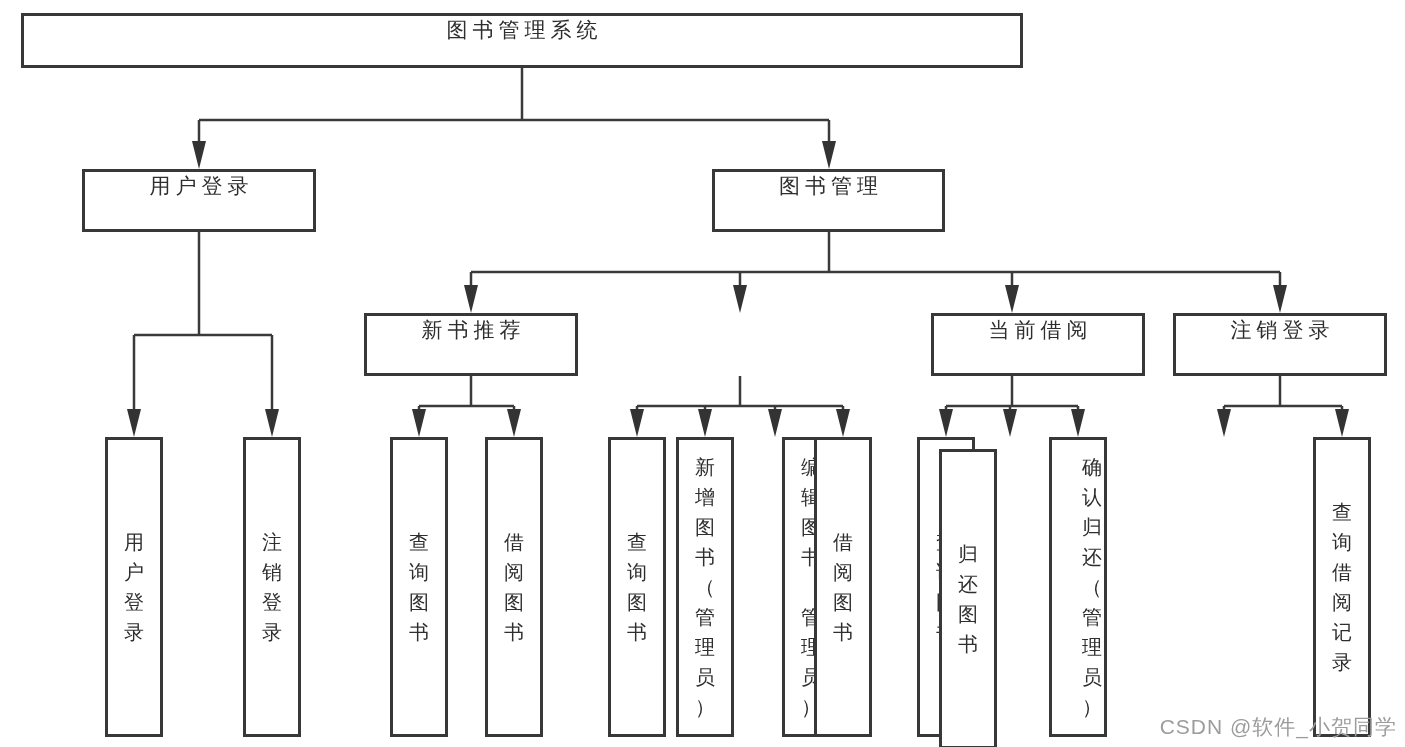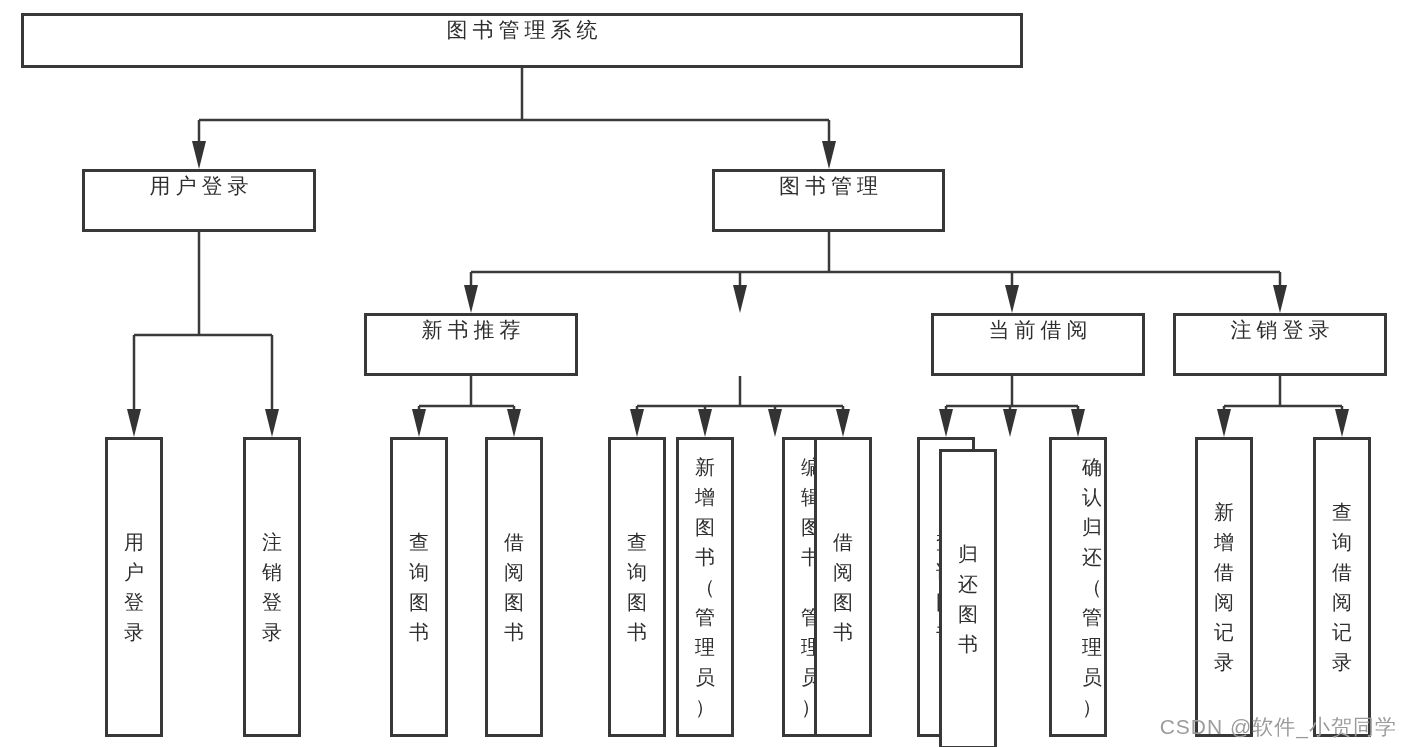--- a/index.html
+++ b/index.html
@@ -182,22 +182,19 @@
   <div class="tallbox" style="left:917px;">
     <span class="vlabel">查询图书</span>
   </div>
   <div class="tallbox" style="left:939px;margin-top:12px;">
     <span class="vlabel">归还图书</span>
   </div>
   <div class="tallbox" style="left:1049px;padding-left:28px;">
     <span class="vlabel">确认归还（管理员）</span>
   </div>
 
-  <div class="tallbox" style="left:1195px;">
-    <span class="vlabel">新增借阅记录</span>
-  </div>
   <div class="tallbox" style="left:1313px;">
     <span class="vlabel">查询借阅记录</span>
   </div>
 
   <div id="watermark">CSDN @软件_小贺同学</div>
 
 </div>
 
 </body></html>

